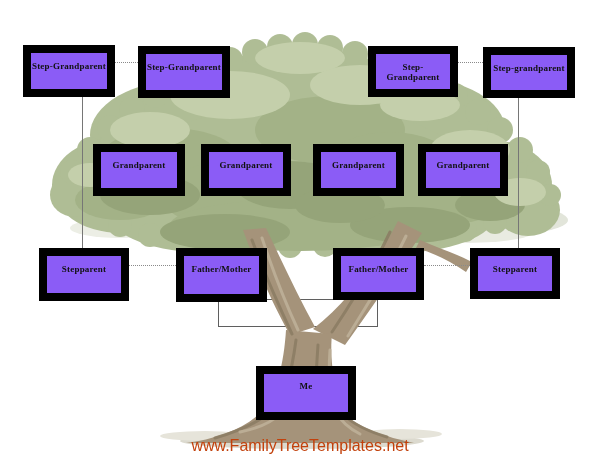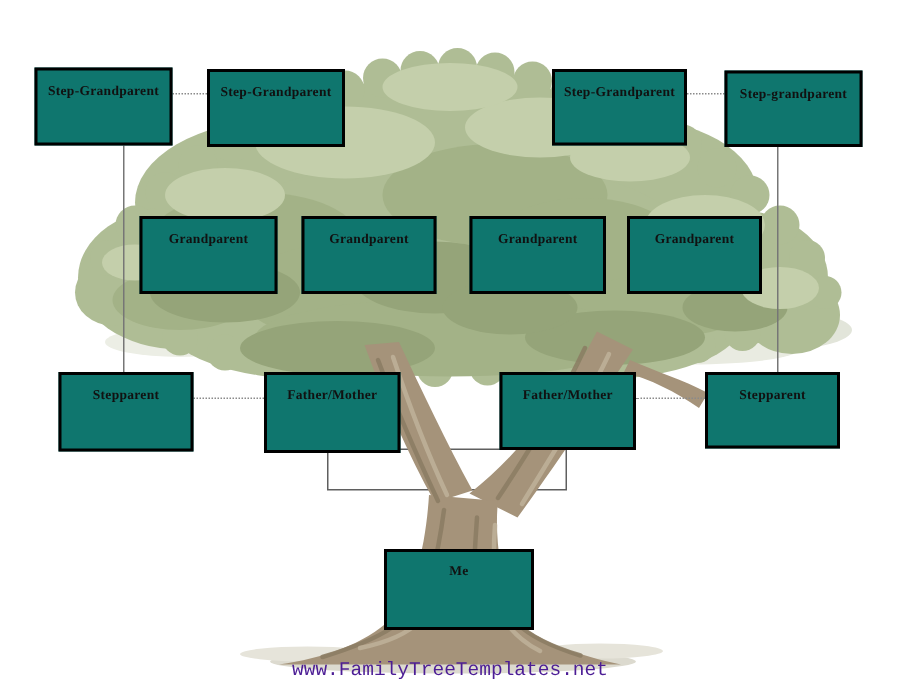--- a/index.html
+++ b/index.html
@@ -8,22 +8,22 @@
     font-family:"Liberation Serif", serif;overflow:hidden;
   }
   #tree-svg{position:absolute;left:0;top:0;z-index:1;}
   .connector-v{
     position:absolute;width:1px;background:#767676;z-index:2;
   }
   .connector-dotted{
     position:absolute;height:0;border-top:1px dotted #8a8a8a;z-index:2;
   }
   .node-box{
-    position:absolute;box-sizing:border-box;background:#0f766e;
-    border:2px solid #000000;z-index:3;text-align:center;
+    position:absolute;box-sizing:border-box;background:#8b5cf6;
+    border:8px solid #000000;z-index:3;text-align:center;
   }
   .node-label{
     display:block;margin-top:8px;font-weight:bold;font-size:9px;
     color:#111;letter-spacing:0.2px;
   }
   
   .sgp1{left:23px; top:45px; width:92px; height:52px;}
   .sgp2{left:138px;top:46px; width:92px; height:52px;}
   .sgp3{left:368px;top:46px; width:90px; height:51px;}
   .sgp4{left:483px;top:47px; width:92px; height:51px;}
@@ -45,22 +45,22 @@
   .v-line-2{left:518px;top:98px; height:150px;}
   .dot-1{left:115px;top:62px; width:23px;}
   .dot-2{left:458px;top:62px; width:25px;}
   .dot-3{left:129px;top:265px;width:47px;}
   .dot-4{left:424px;top:265px;width:46px;}
 
   .footer{
     position:absolute;left:0;top:437px;width:600px;text-align:center;z-index:4;
   }
   .footer-url{
-    font-size:13px;color:#4c1d95;text-decoration:none;
-    font-family:Liberation Mono, monospace;
+    font-size:16px;color:#c2410c;text-decoration:none;
+    font-family:Liberation Sans, sans-serif;
   }
 </style>
 </head>
 <body>
 
 <svg id="tree-svg" width="600" height="466" viewBox="0 0 600 466">
 
   <g>
     <ellipse cx="510" cy="220" rx="58" ry="14" fill="#e2e5da"></ellipse>
     <ellipse cx="460" cy="233" rx="72" ry="10" fill="#e9ebe1"></ellipse>

